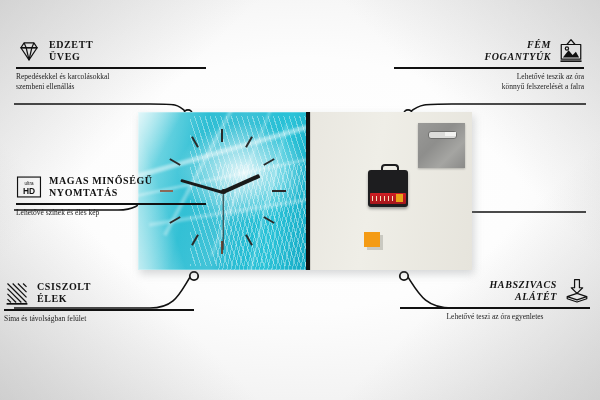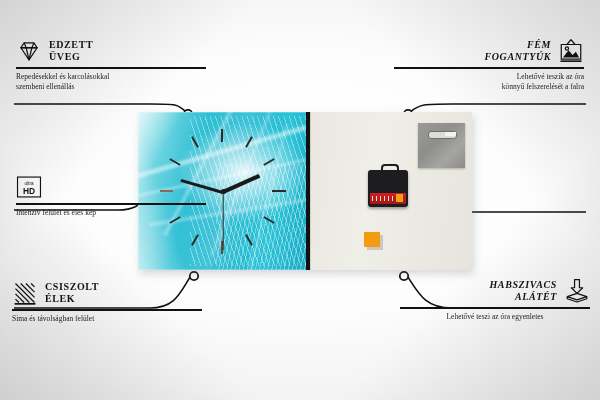--- a/index.html
+++ b/index.html
@@ -221,26 +221,30 @@
     <div class="co-sub">szembeni ellenállás</div>
   </div>
 
   <div class="callout" style="left:16px;top:174px;">
     <div class="co-head">
       <svg class="ico" viewBox="0 0 34 30">
         <rect x="2" y="2" width="30" height="26" fill="none" stroke="#111" stroke-width="1.5"></rect>
         <text x="17" y="12" font-family="Liberation Sans, sans-serif" font-size="6" text-anchor="middle" fill="#111">ultra</text>
         <text x="17" y="24" font-family="Liberation Sans, sans-serif" font-size="11" font-weight="bold" text-anchor="middle" fill="#111">HD</text>
       </svg>
-    </div>
-    <div class="rule"></div>
-    <div class="co-sub">Intenzív felület és éles kép</div>
-  </div>
-
-  <div class="callout" style="left:12px;top:280px;">
+      <div>
+        <div class="co-title">MAGAS MINŐSÉGŰ</div>
+        <div class="co-title">NYOMTATÁS</div>
+      </div>
+    </div>
+    <div class="rule"></div>
+    <div class="co-sub">Lehetővé színek és éles kép</div>
+  </div>
+
+  <div class="callout" style="left:4px;top:280px;">
     <div class="co-head">
       <svg class="ico" viewBox="0 0 30 30">
         <g stroke="#111" stroke-width="1.4">
           <path d="M4,4 L26,26"></path>
           <path d="M10,4 L26,20"></path>
           <path d="M16,4 L26,14"></path>
           <path d="M22,4 L26,8"></path>
           <path d="M4,10 L20,26"></path>
           <path d="M4,16 L14,26"></path>
           <path d="M4,22 L8,26"></path>

